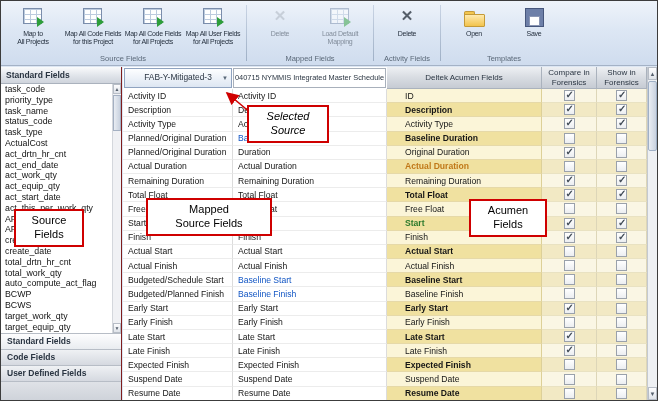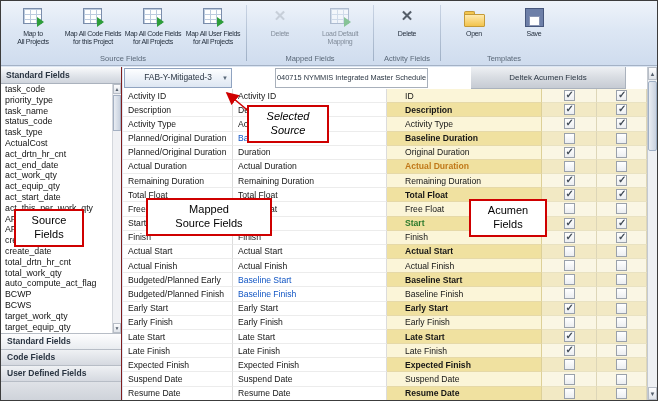--- a/index.html
+++ b/index.html
@@ -64,21 +64,21 @@
   .sidebar-tabs { flex:0 0 48px; display:flex; flex-direction:column; }
   .sb-tab { height:16px; line-height:15px; font-size:8.5px; font-weight:bold; color:#2a3542;
             padding-left:6px; background:linear-gradient(#eff1f4,#d5d9e0);
             border-top:1px solid #b7bdc6; cursor:default; white-space:nowrap; }
   .sb-tab.active { background:linear-gradient(#fdfdfe,#e9ecf0); }
   .sidebar-footer { flex:0 0 19px; background:linear-gradient(#dfe2e7,#cfd3da);
                     border-top:1px solid #b7bdc6; }
 
   
   .maptable { position:absolute; left:122px; top:66px; right:10px; bottom:0; background:#fff; }
-  .thead { display:grid; grid-template-columns:110px 154px 155px 55px 1fr; height:22px;gap:42px; }
+  .thead { display:grid; grid-template-columns:110px 154px 155px 55px 1fr; height:22px; }
   .th { background:linear-gradient(#eef0f3,#d8dce2 50%,#c6cbd3); border-right:1px solid #aab2bd;
         border-bottom:1px solid #aab2bd; font-size:8px; color:#2a3542; display:flex;
         align-items:center; justify-content:center; text-align:center; line-height:1.15; }
   .th.combo { background:linear-gradient(#fdfeff,#dde6f2); border:1px solid #8fa3c0;
         margin:1px; font-size:8.4px; position:relative; }
   .th.combo .dd { position:absolute; right:3px; top:50%; transform:translateY(-50%);
         font-size:6px; color:#5a6878; }
   .th.schedule { background:#fff; border:1px solid #a8b0bb; margin:1px 1px 1px 0; font-size:7.4px;
         white-space:nowrap; overflow:hidden; padding:0 14px; }
   .tbody { position:absolute; left:0; right:0; top:22px; bottom:0; display:grid;
@@ -375,21 +375,21 @@
         </div>
         <div class="cell c1">Actual Finish</div>
         <div class="cell c2">Actual Finish</div>
         <div class="cell c3 alt0">Actual Finish</div>
         <div class="cell cbcell alt0">
           <div class="cb"></div>
         </div>
         <div class="cell cbcell alt0">
           <div class="cb"></div>
         </div>
-        <div class="cell c1">Budgeted/Planned Early</div>
+        <div class="cell c1">Budgeted/Schedule Start</div>
         <div class="cell c2 blue">Baseline Start</div>
         <div class="cell c3 alt1">Baseline Start</div>
         <div class="cell cbcell alt1">
           <div class="cb"></div>
         </div>
         <div class="cell cbcell alt1">
           <div class="cb"></div>
         </div>
         <div class="cell c1">Budgeted/Planned Finish</div>
         <div class="cell c2 blue">Baseline Finish</div>

